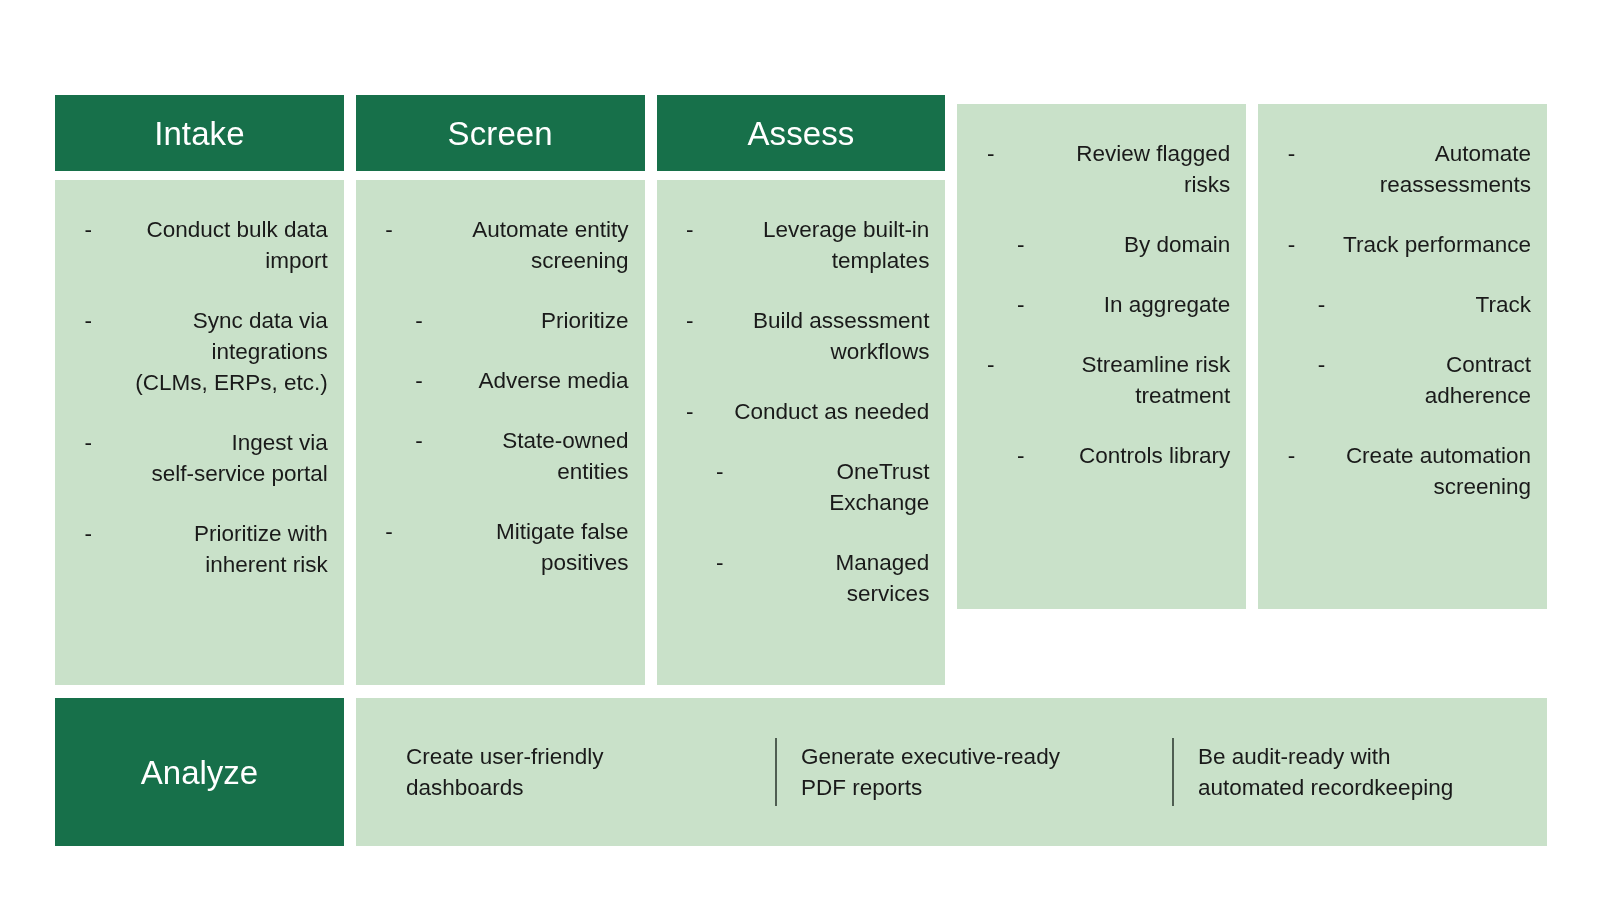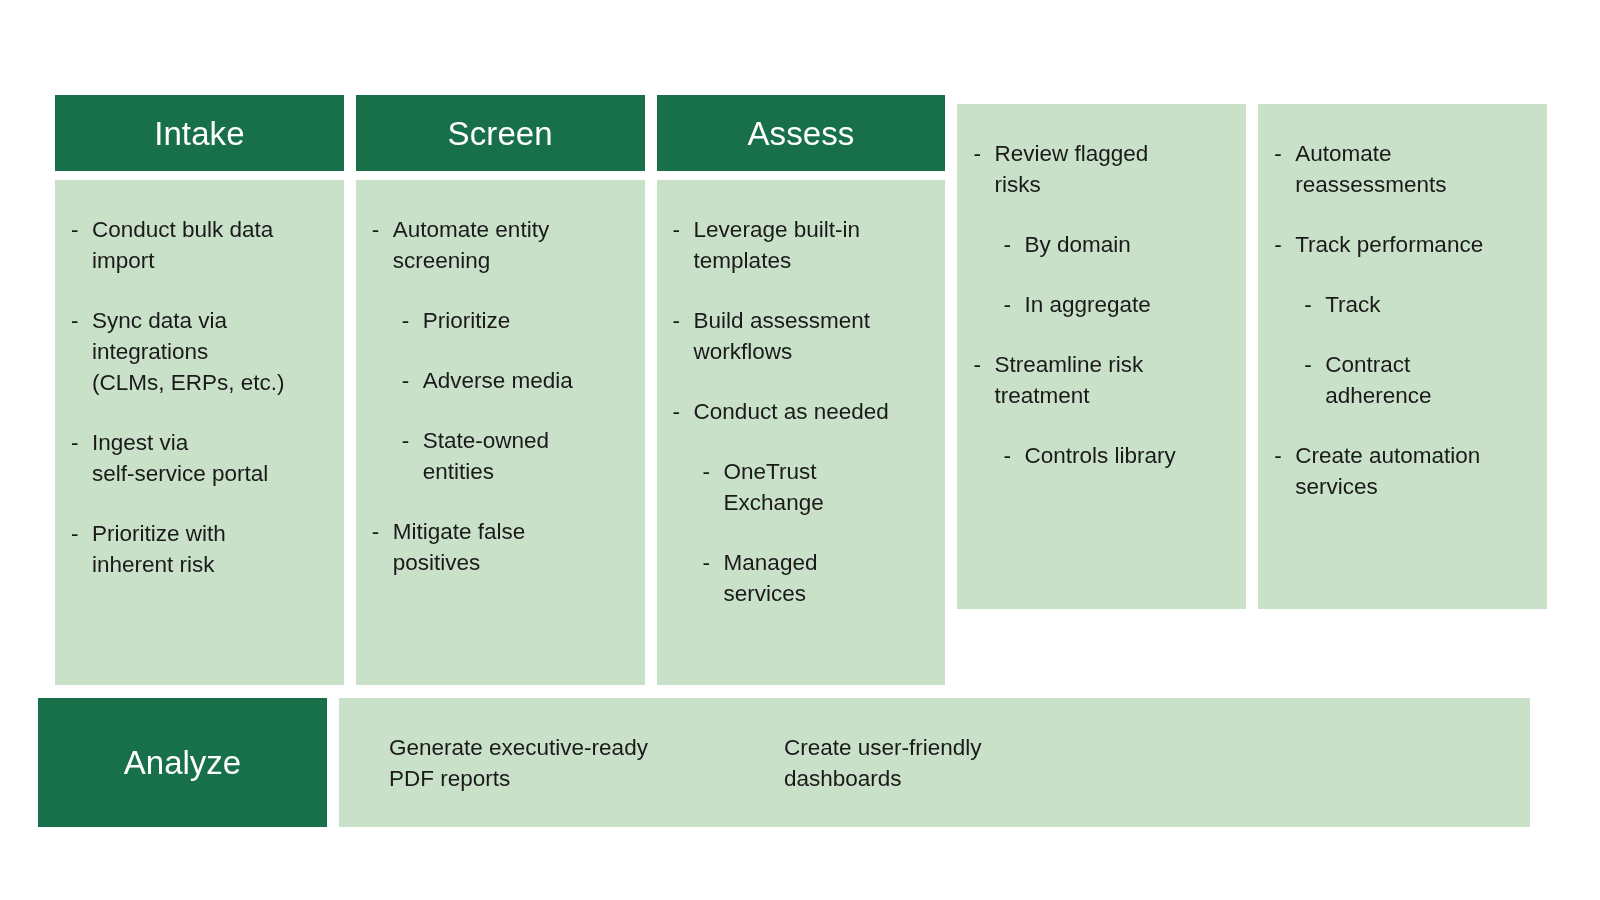--- a/index.html
+++ b/index.html
@@ -22,20 +22,21 @@
 
   
   .stages {
     position: absolute;
     left: 55px;
     top: 95px;
     width: 1492px;
     display: grid;
     grid-template-columns: repeat(5, 1fr);
     column-gap: 12px;
+    text-align: right;
   }
 
   .stage { display: flex; flex-direction: column; }
 
   .stage-header {
     background: #17704A;
     height: 76px;
     display: flex;
     align-items: center;
     justify-content: center;
@@ -80,24 +81,24 @@
   }
 
   li.bullet .txt {
     flex: 1 1 auto;
     white-space: pre-line;
   }
 
   
   .analyze-row {
     position: absolute;
-    left: 38px;
+    left: 55px;
     top: 698px;
     width: 1492px;
-    height: 129px;
+    height: 148px;
     display: grid;
     grid-template-columns: 289px 12px 1191px;
   }
 
   .analyze-label-box {
     grid-column: 1;
     background: #17704A;
     display: flex;
     align-items: center;
     justify-content: center;
@@ -285,32 +286,34 @@
               <span class="txt">Track</span>
             </li>
             <li class="bullet sub">
               <span class="dash">-</span>
               <span class="txt">Contract
 adherence</span>
             </li>
             <li class="bullet">
               <span class="dash">-</span>
               <span class="txt">Create automation
-services</span>
+screening</span>
             </li>
           </ul>
         </div>
       </div>
     </div>
 
   <div class="analyze-row">
     <div class="analyze-label-box">
       <span class="analyze-label">Analyze</span>
     </div>
     <div class="analyze-items">
+        <div class="analyze-item"><span>Create user-friendly
+dashboards</span></div>
         <div class="analyze-item"><span class="rule"></span><span>Generate executive-ready
 PDF reports</span></div>
-        <div class="analyze-item"><span>Create user-friendly
-dashboards</span></div>
+        <div class="analyze-item"><span class="rule"></span><span>Be audit-ready with
+automated recordkeeping</span></div>
       </div>
   </div>
 
 </div>
 
 </body></html>

